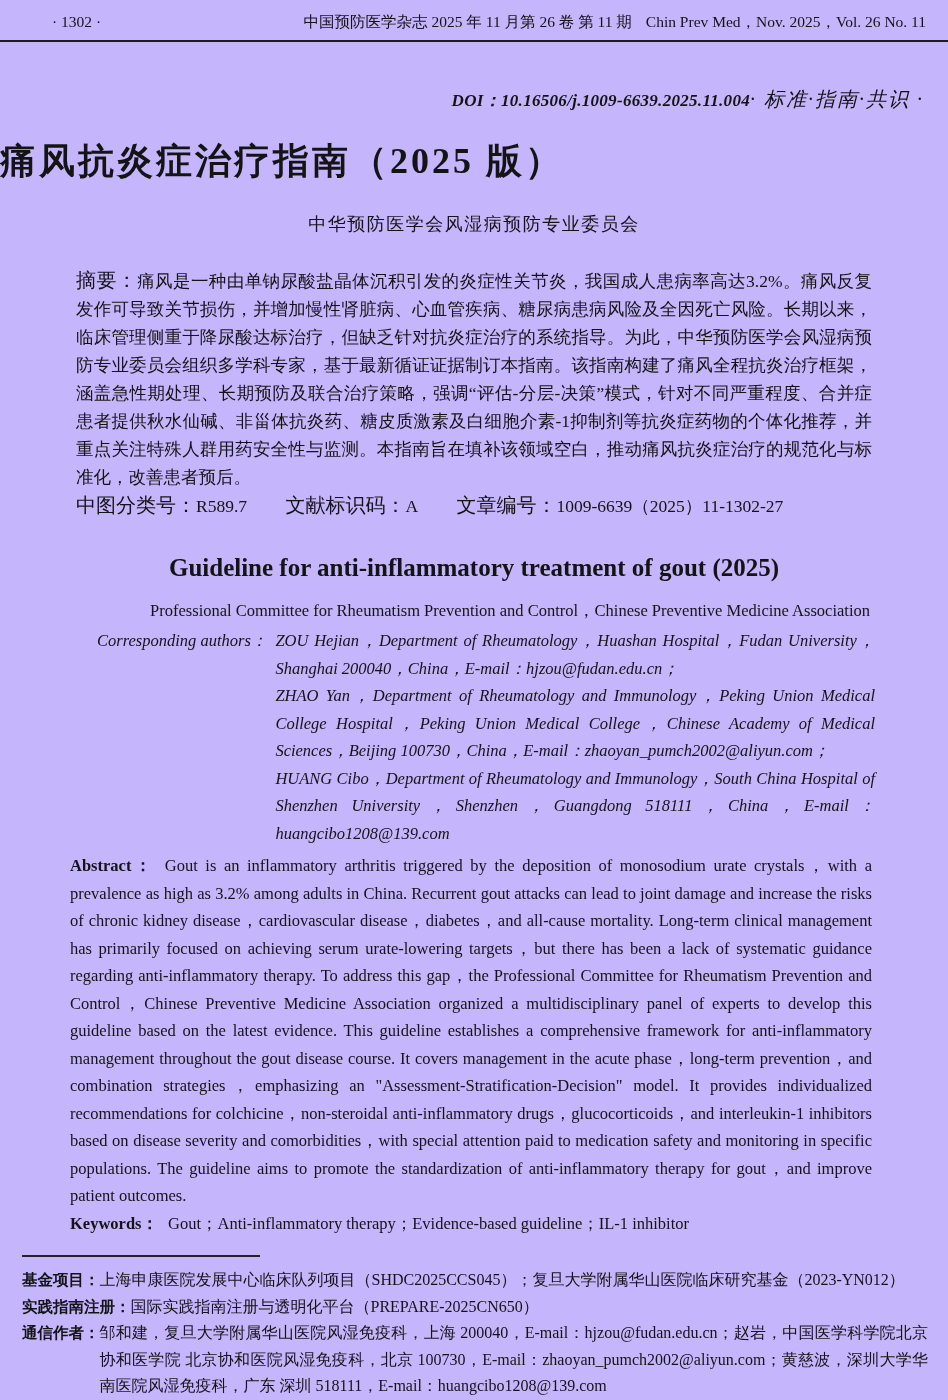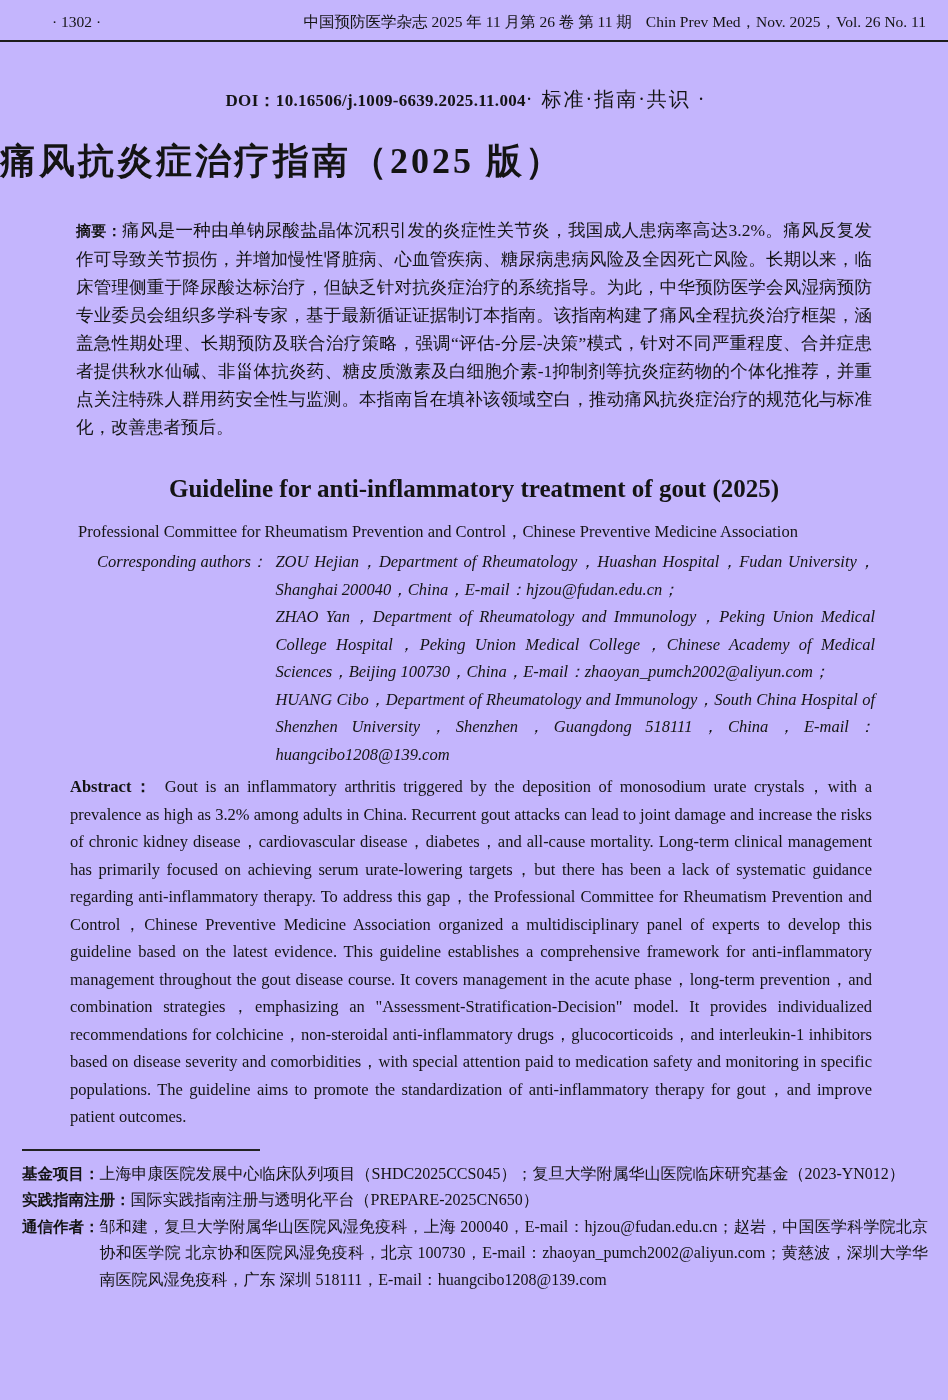--- a/index.html
+++ b/index.html
@@ -20,23 +20,24 @@
     align-items: baseline;
     padding: 12px 22px 7px 52px;
     border-bottom: 2px solid #1c1c1c;
     font-size: 15.5px;
     white-space: nowrap;
   }
   .journal-line .jsep { display: inline-block; width: 14px; }
   
   .doi-row {
     display: flex;
-    justify-content: center;
+    justify-content: flex-end;
     align-items: baseline;
     margin: 44px 24px 0 8px;
+    font-style: italic;
   }
   .doi { font-weight: bold; font-size: 17px; letter-spacing: 0.3px; }
   .column-tag { font-size: 20px; letter-spacing: 2px; }
   
   .title-cn {
     margin: 24px 0 0 0;
     font-size: 36px;
     font-weight: bold;
     letter-spacing: 3px;
   }
@@ -49,36 +50,36 @@
   
   .abstract-cn, .keywords-cn, .meta-row {
     margin: 0 76px;
     font-size: 17.5px;
     line-height: 28px;
     text-align: justify;
   }
   .abstract-cn { margin-top: 30px; }
   .cn-label {
     font-family: "Liberation Sans", "DejaVu Sans", sans-serif;
-    font-weight: bold;
-    font-size: 15px;
+    font-weight: normal;
+    font-size: 20px;
   }
   p { margin: 0; }
   .meta-row .meta-group { margin-right: 34px; white-space: nowrap; }
   .meta-row .meta-group:last-child { margin-right: 0; }
   
   .title-en {
     margin: 34px 0 0 0;
     text-align: center;
     font-size: 25px;
     font-weight: bold;
   }
   .committee-en {
     margin: 18px 78px 0 78px;
-    text-align: left;
+    text-align: right;
     font-size: 16.5px;
   }
   .corresponding {
     display: flex;
     margin: 5px 73px 0 97px;
     font-size: 16.5px;
     line-height: 27.5px;
     font-style: italic;
   }
   .corr-label { white-space: nowrap; margin-right: 8px; }
@@ -123,40 +124,47 @@
     </span>
   </header>
 
   <div class="doi-row">
     <span class="doi">DOI：10.16506/j.1009-6639.2025.11.004</span>
     <span class="column-tag">· 标准·指南·共识 ·</span>
   </div>
 
   <h1 class="title-cn">痛风抗炎症治疗指南（2025 版）</h1>
 
+  <div class="org-cn">中华预防医学会风湿病预防专业委员会</div>
 
   <p class="abstract-cn"><span class="cn-label">摘要：</span><span>痛风是一种由单钠尿酸盐晶体沉积引发的炎症性关节炎，我国成人患病率高达3.2%。痛风反复发作可导致关节损伤，并增加慢性肾脏病、心血管疾病、糖尿病患病风险及全因死亡风险。长期以来，临床管理侧重于降尿酸达标治疗，但缺乏针对抗炎症治疗的系统指导。为此，中华预防医学会风湿病预防专业委员会组织多学科专家，基于最新循证证据制订本指南。该指南构建了痛风全程抗炎治疗框架，涵盖急性期处理、长期预防及联合治疗策略，强调“评估-分层-决策”模式，针对不同严重程度、合并症患者提供秋水仙碱、非甾体抗炎药、糖皮质激素及白细胞介素-1抑制剂等抗炎症药物的个体化推荐，并重点关注特殊人群用药安全性与监测。本指南旨在填补该领域空白，推动痛风抗炎症治疗的规范化与标准化，改善患者预后。</span></p>
 
 
+  <p class="meta-row">
+    <span class="meta-group"><span class="cn-label">中图分类号：</span><span>R589.7</span></span>
+    <span class="meta-group"><span class="cn-label">文献标识码：</span><span>A</span></span>
+    <span class="meta-group"><span class="cn-label">文章编号：</span><span>1009-6639（2025）11-1302-27</span></span>
+  </p>
 
   <h2 class="title-en">Guideline for anti-inflammatory treatment of gout (2025)</h2>
 
   <div class="committee-en">Professional Committee for Rheumatism Prevention and Control，Chinese Preventive Medicine Association</div>
 
   <div class="corresponding">
     <span class="corr-label">Corresponding authors：</span>
     <div class="corr-authors">
       <p>ZOU Hejian，Department of Rheumatology，Huashan Hospital，Fudan University，Shanghai 200040，China，E-mail：hjzou@fudan.edu.cn；</p>
       <p>ZHAO Yan，Department of Rheumatology and Immunology，Peking Union Medical College Hospital，Peking Union Medical College，Chinese Academy of Medical Sciences，Beijing 100730，China，E-mail：zhaoyan_pumch2002@aliyun.com；</p>
       <p>HUANG Cibo，Department of Rheumatology and Immunology，South China Hospital of Shenzhen University，Shenzhen，Guangdong 518111，China，E-mail：huangcibo1208@139.com</p>
     </div>
   </div>
 
   <p class="abstract-en"><span class="en-label">Abstract：</span><span>Gout is an inflammatory arthritis triggered by the deposition of monosodium urate crystals，with a prevalence as high as 3.2% among adults in China. Recurrent gout attacks can lead to joint damage and increase the risks of chronic kidney disease，cardiovascular disease，diabetes，and all-cause mortality. Long-term clinical management has primarily focused on achieving serum urate-lowering targets，but there has been a lack of systematic guidance regarding anti-inflammatory therapy. To address this gap，the Professional Committee for Rheumatism Prevention and Control，Chinese Preventive Medicine Association organized a multidisciplinary panel of experts to develop this guideline based on the latest evidence. This guideline establishes a comprehensive framework for anti-inflammatory management throughout the gout disease course. It covers management in the acute phase，long-term prevention，and combination strategies，emphasizing an "Assessment-Stratification-Decision" model. It provides individualized recommendations for colchicine，non-steroidal anti-inflammatory drugs，glucocorticoids，and interleukin-1 inhibitors based on disease severity and comorbidities，with special attention paid to medication safety and monitoring in specific populations. The guideline aims to promote the standardization of anti-inflammatory therapy for gout，and improve patient outcomes.</span></p>
 
+  <p class="keywords-en"><span class="en-label">Keywords：</span><span>Gout；Anti-inflammatory therapy；Evidence-based guideline；IL-1 inhibitor</span></p>
 
   <div class="footnote-divider"></div>
 
   <div class="footnotes">
     <div class="footnote-row">
       <span class="fn-label">基金项目：</span>
       <span class="fn-text">上海申康医院发展中心临床队列项目（SHDC2025CCS045）；复旦大学附属华山医院临床研究基金（2023-YN012）</span>
     </div>
     <div class="footnote-row">
       <span class="fn-label">实践指南注册：</span>

